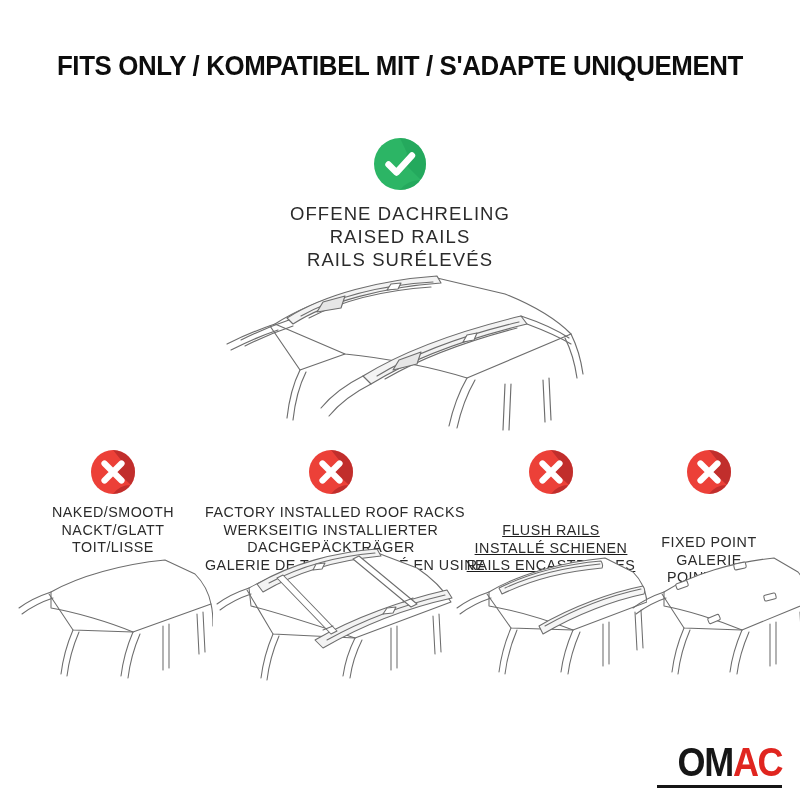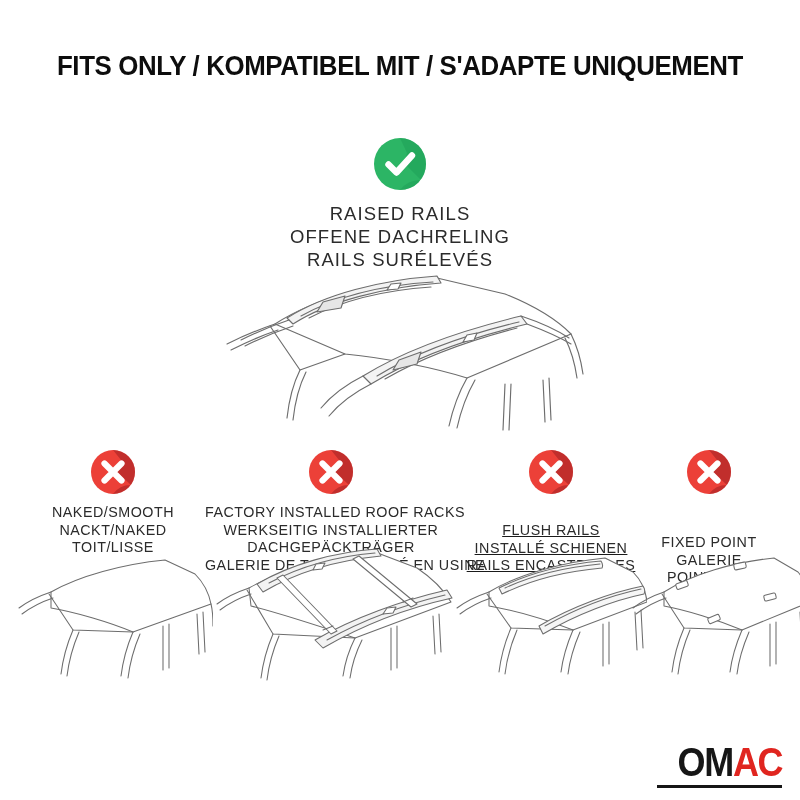--- a/index.html
+++ b/index.html
@@ -153,22 +153,22 @@
 
   <div class="check-badge">
     <svg width="52" height="52" viewBox="0 0 52 52" aria-hidden="true">
       <circle cx="26" cy="26" r="26" fill="#2cb565"></circle>
       <path d="M26 0 A26 26 0 0 1 26 52 A26 26 0 0 1 47 42 L30 25 L33 15 Z" fill="#1f9e57" opacity="0.55"></path>
       <path d="M14.5 26.5 L22.5 34.5 L38 17.5" stroke="#ffffff" stroke-width="6.4" fill="none" stroke-linecap="round" stroke-linejoin="round"></path>
     </svg>
   </div>
 
   <div class="ok-lines">
+    <div>OFFENE DACHRELING</div>
     <div>RAISED RAILS</div>
-    <div>OFFENE DACHRELING</div>
     <div>RAILS SURÉLEVÉS</div>
   </div>
 </div>
 
 <div class="hero-illustration">
   <svg width="400" height="175" viewBox="0 0 400 175" aria-hidden="true">
     <g fill="none" stroke="#6d6d6d" stroke-width="1.15" stroke-linejoin="round" stroke-linecap="round">
 
       <path d="M70 52 C110 26 170 10 232 6 L300 22 C330 34 352 48 366 62
                L262 106 C230 96 182 86 140 82 Z" fill="#ffffff"></path>
@@ -218,21 +218,21 @@
   <div class="no-col col-0">
     <div class="x-badge">
       <svg width="44" height="44" viewBox="0 0 44 44" aria-hidden="true">
         <circle cx="22" cy="22" r="22" fill="#ec4038"></circle>
         <path d="M22 0 A22 22 0 0 1 22 44 A22 22 0 0 1 40 35 L26 22 L30 10 Z" fill="#9e1f22" opacity="0.55"></path>
         <path d="M13.5 13.5 L30.5 30.5 M30.5 13.5 L13.5 30.5" stroke="#ffffff" stroke-width="6.2" stroke-linecap="round"></path>
       </svg>
     </div>
     <div class="no-lines">
       <div>NAKED/SMOOTH</div>
-      <div>NACKT/NAKED</div>
+      <div>NACKT/GLATT</div>
       <div>TOIT/LISSE</div>
     </div>
     <div class="no-art">
       <svg width="200" height="130" viewBox="0 0 200 130" aria-hidden="true">
         <g fill="none" stroke="#6d6d6d" stroke-width="1.05" stroke-linejoin="round" stroke-linecap="round">
           <path d="M38 38 C66 22 110 10 152 6 L182 20 C192 30 196 40 198 50
                    L120 78 C96 68 62 58 38 54 Z" fill="#ffffff"></path>
           <path d="M38 38 C26 42 14 48 6 54"></path>
           <path d="M40 44 C28 48 17 54 9 60"></path>
           <path d="M36 40 L60 76 L120 78"></path>

